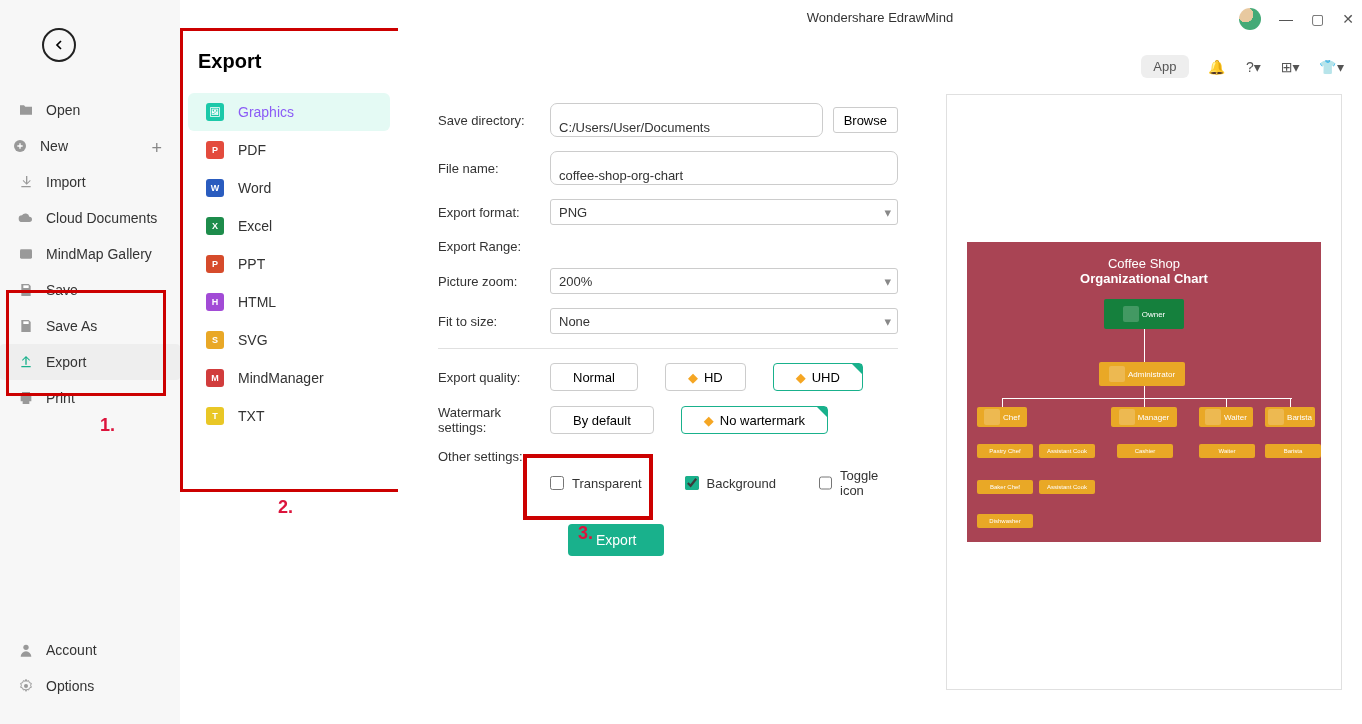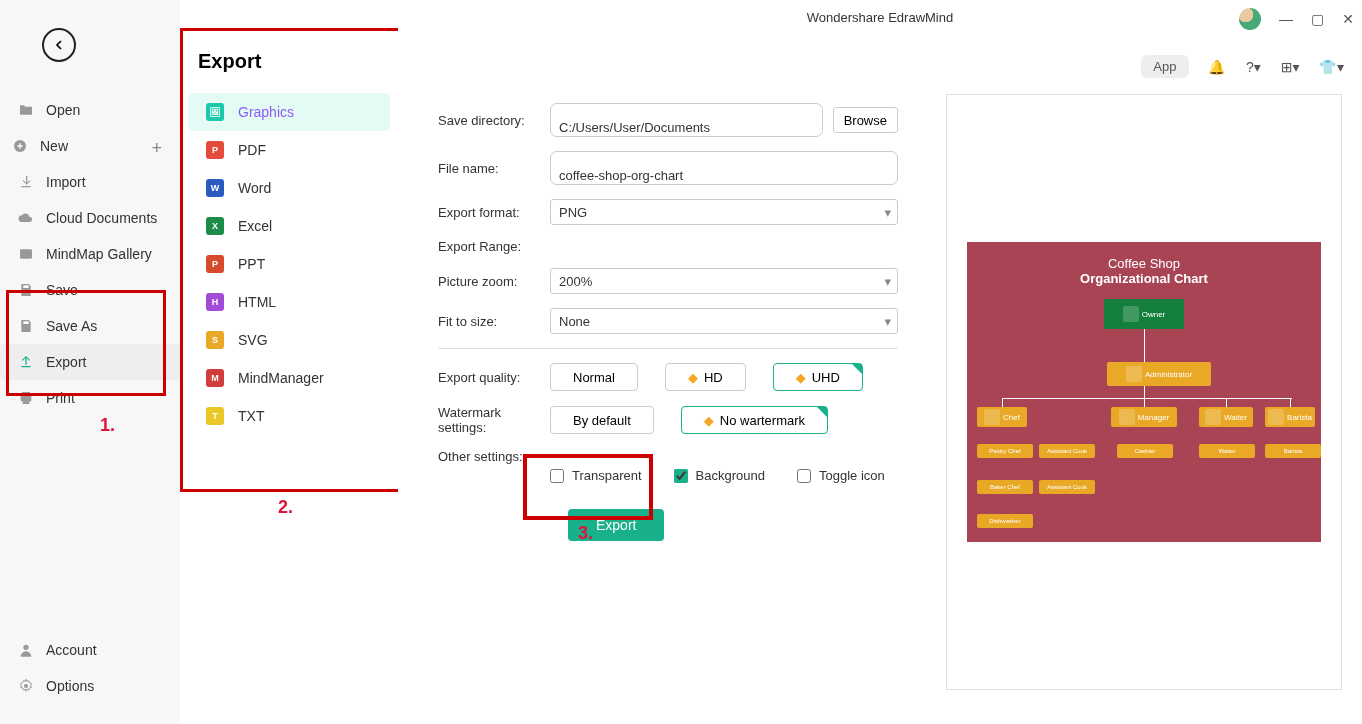--- a/index.html
+++ b/index.html
@@ -46,37 +46,37 @@
 .form-row .input { flex: 1; height: 26px; border: 1px solid #ccc; border-radius: 7px; padding: 16px 8px; font-size: 13px; color: #333; background: #fff; }
 .form-row .browse { margin-left: 10px; height: 26px; padding: 0 10px; border: 1px solid #ccc; border-radius: 3px; font-size: 13px; background: #fff; cursor: pointer; }
 .form-row .select { flex: 1; height: 26px; border: 1px solid #ccc; border-radius: 3px; padding: 0 8px; font-size: 13px; color: #333; background: #fff; position: relative; display: flex; align-items: center; }
 .form-row .select::after { content: "▾"; position: absolute; right: 6px; color: #888; }
 .hr { border: none; border-top: 1px solid #e0e0e0; margin: 8px 0 14px 0; }
 .quality-btns { display: flex; gap: 27px; }
 .btn-opt { height: 28px; padding: 0 22px; border: 1px solid #ccc; border-radius: 4px; font-size: 13px; background: #fff; cursor: pointer; display: flex; align-items: center; gap: 6px; position: relative; }
 .btn-opt.selected { border-color: #19b18c; }
 .btn-opt.selected::after { content: ""; position: absolute; top: 0; right: 0; border-top: 10px solid #19b18c; border-left: 10px solid transparent; }
 .diamond { color: #f5a623; }
-.checks { display: flex; gap: 32px; margin-left: 112px; }
+.checks { display: flex; gap: 43px; margin-left: 112px; }
 .chk { display: flex; align-items: center; gap: 8px; font-size: 13px; color: #333; }
 .chk input { width: 14px; height: 14px; accent-color: #19b18c; }
 .export-btn-wrap { margin-top: 26px; margin-left: 130px; }
 .export-btn { background: #19b18c; color: #fff; border: none; padding: 8px 28px; font-size: 14px; border-radius: 4px; cursor: pointer; }
 .red-box-3 { position: absolute; top: 454px; left: 125px; width: 130px; height: 66px; border: 4px solid #c00; }
 .anno-3 { position: absolute; top: 523px; left: 180px; color: #dc143c; font-weight: 700; font-size: 18px; }
 
 
 .preview { position: absolute; top: 94px; right: 20px; width: 396px; height: 596px; border: 1px solid #e0e0e0; padding: 0; display: flex; align-items: center; justify-content: center; background: #fff; }
 .preview-img { width: 354px; height: 300px; background: #a94454; position: relative; padding-top: 14px; }
 .preview-img .ptitle { color: #fff; text-align: center; font-size: 13px; font-weight: 400; }
 .preview-img .psub { color: #fff; text-align: center; font-size: 13px; font-weight: 600; }
 .obox { position: absolute; border-radius: 2px; display: flex; align-items: center; justify-content: center; font-size: 8px; color: #fff; }
 .obox .oicon { width: 16px; height: 16px; background: #fff3; border-radius: 2px; margin-right: 3px; }
 .obox.owner { background:#15803d; width:80px; height:30px; left:137px; top:57px; }
-.obox.admin { background:#e9a826; width:104px; height:24px; left:140px; top:120px; }
+.obox.admin { background:#e9a826; width:86px; height:24px; left:132px; top:120px; }
 .obox.chef { background:#e9a826; width:50px; height:20px; left:10px; top:165px; }
 .obox.mgr { background:#e9a826; width:66px; height:20px; left:144px; top:165px; }
 .obox.waiter { background:#e9a826; width:54px; height:20px; left:232px; top:165px; }
 .obox.barista { background:#e9a826; width:50px; height:20px; left:298px; top:165px; }
 .obox.sm { background:#e9a826; width:56px; height:14px; font-size:6px; }
 .line { position: absolute; background: #fff; }
 </style>
 </head>
 <body>
 

